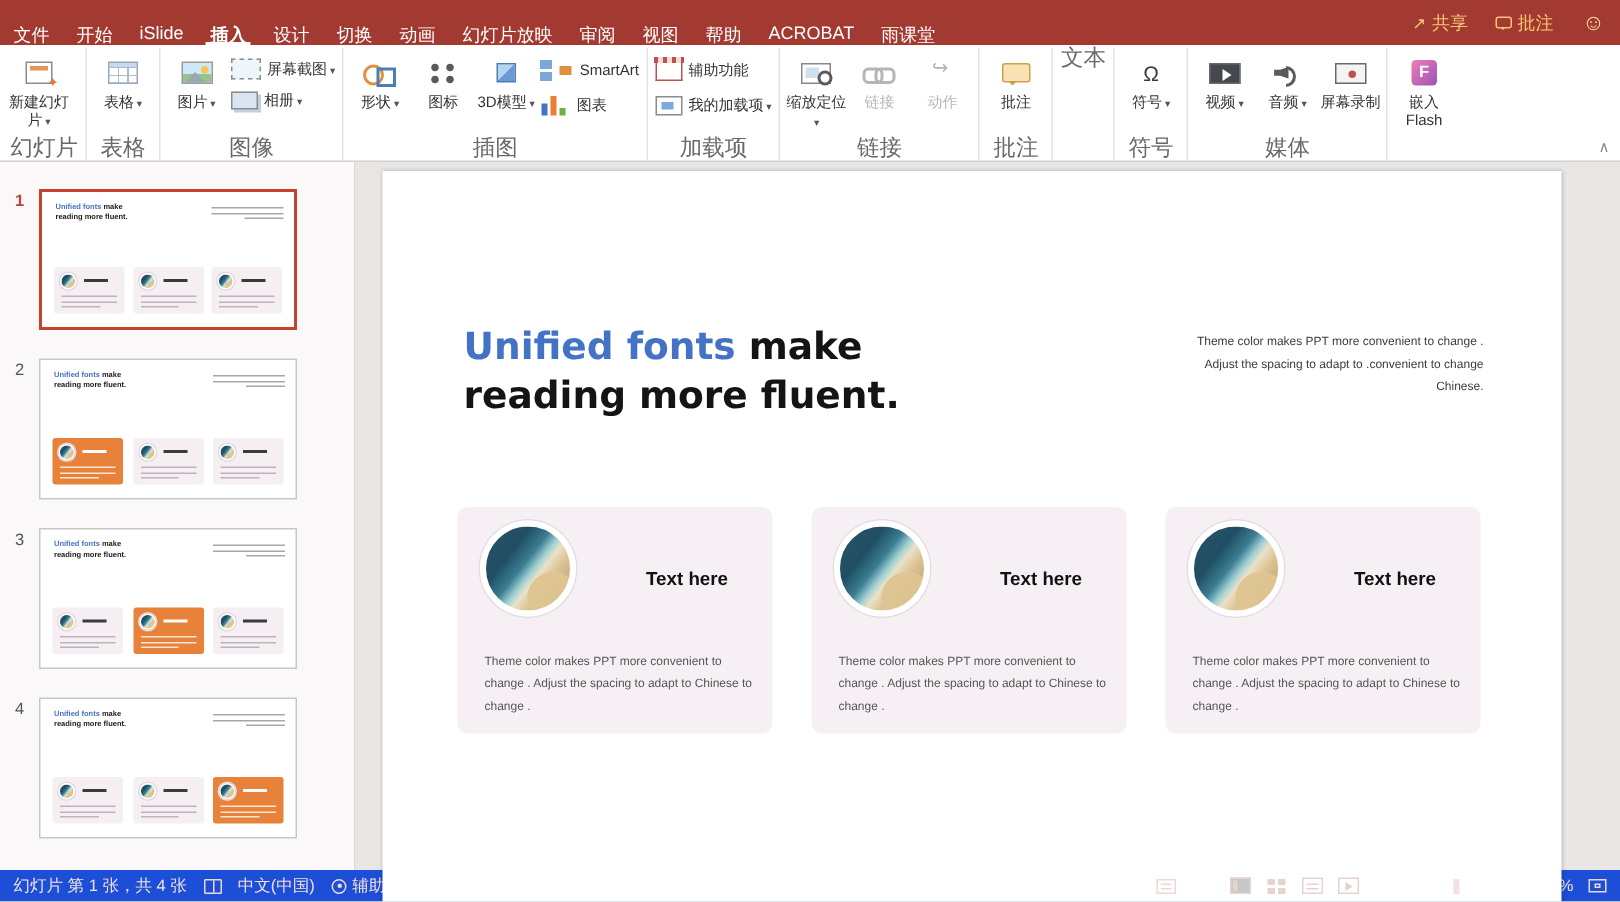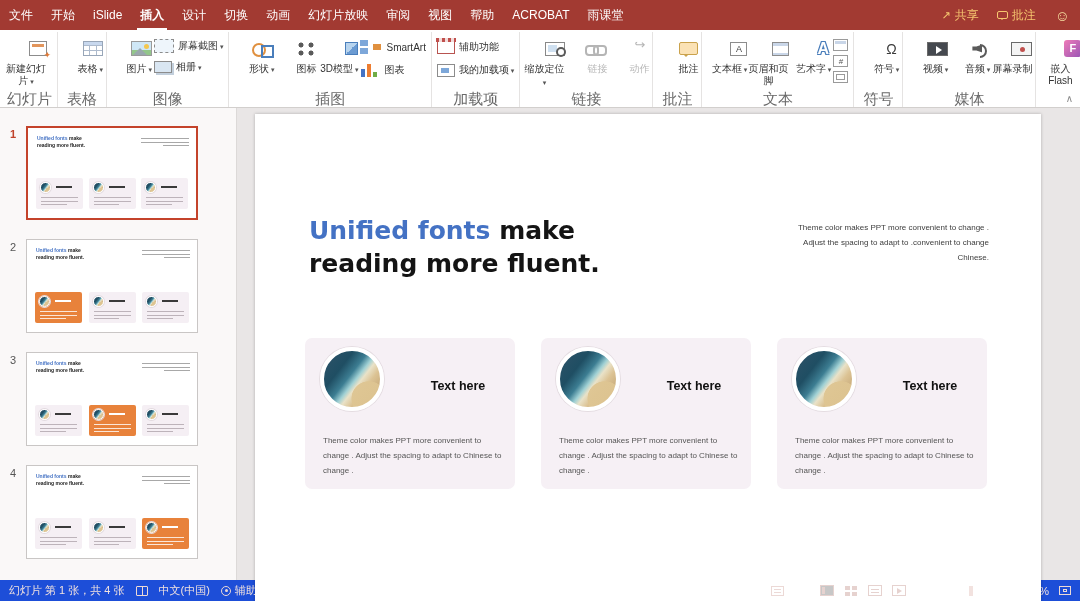--- a/index.html
+++ b/index.html
@@ -1,35 +1,35 @@
 <!DOCTYPE html>
 <html><head>
 <meta charset="utf-8">
 <style>
   * { margin:0; padding:0; box-sizing:border-box; }
   html,body { width:1080px; height:601px; overflow:hidden; font-family:"Liberation Sans","DejaVu Sans",sans-serif; background:#E9E6E6; }
 
   
   .menubar { height:30px; background:#A23A32; display:flex; align-items:center; }
-  .menu-tab { height:100%; display:flex; align-items:center; padding:16px 9px; font-size:12px; color:#fff; position:relative; cursor:default; white-space:nowrap; }
+  .menu-tab { height:100%; display:flex; align-items:flex-start; padding:16px 9px; font-size:12px; color:#fff; position:relative; cursor:default; white-space:nowrap; }
   .menu-tab.active { font-weight:bold; }
   .menu-tab.active::after { content:""; position:absolute; bottom:0; left:6px; right:6px; height:3px; background:#fff; }
   .mb-right { margin-left:auto; display:flex; align-items:center; height:100%; }
   .mb-btn { display:flex; align-items:center; gap:4px; color:#F6C66F; font-size:12px; padding:0 9px; height:100%; }
   .share-ic { font-size:11px; color:#F6C66F; }
   .bubble-ic { width:11px; height:8px; border:1px solid #F6C66F; border-radius:2px; position:relative; }
   .bubble-ic::after { content:""; position:absolute; left:2px; bottom:-4px; border:2px solid transparent; border-top-color:#F6C66F; }
   .smiley { color:#F7DFA0; font-size:15px; padding:0 10px; }
 
   
   .ribbon { position:relative; height:78px; background:#fff; border-bottom:1px solid #D2CFCD; display:flex; padding:2px 2px 0; }
   .rgroup { display:flex; flex-direction:column; border-right:1px solid #E5E3E2; padding:0 3px; }
   .rg-body { flex:1; display:flex; align-items:stretch; }
   .rg-label { height:15px; line-height:13px; font-size:15px; color:#696969; text-align:center; white-space:nowrap; padding:0 2px; }
-  .bigbtn { width:42px; display:flex; flex-direction:column; align-items:flex-end; padding-top:5px; font-size:10px; line-height:11.5px; color:#333; text-align:center; cursor:default; }
+  .bigbtn { width:42px; display:flex; flex-direction:column; align-items:center; padding-top:5px; font-size:10px; line-height:11.5px; color:#333; text-align:center; cursor:default; }
   .bigbtn .icw { height:23px; display:flex; align-items:center; justify-content:center; margin-bottom:3px; }
   .bigbtn .lbl { display:block; max-width:42px; }
   .smallcol { display:flex; flex-direction:column; gap:7px; padding:7px 2px 0; }
   .smallbtn { display:flex; align-items:center; gap:4px; font-size:10px; color:#333; white-space:nowrap; cursor:default; }
   .minicol { display:flex; flex-direction:column; gap:4px; padding:7px 2px 0; }
   .dd::after { content:" ▾"; font-size:7px; color:#555; }
   .dis, .dis .lbl { color:#B8B8B8; }
   .ribbon-collapse { position:absolute; right:7px; bottom:3px; color:#8a8a8a; font-size:10px; }
 
   
@@ -347,45 +347,20 @@
             <span class="icw">
               <span class="ic ic-comment"></span>
             </span>
             <span class="lbl">批注</span>
           </div>
       </div>
       <div class="rg-label">批注</div>
     </div>
 
     <div class="rgroup">
-      <div class="rg-body">
-        <div class="bigbtn">
-            <span class="icw">
-              <span class="ic ic-textbox"></span>
-            </span>
-            <span class="lbl dd">文本框</span>
-          </div>
-        <div class="bigbtn">
-            <span class="icw">
-              <span class="ic ic-headfoot"></span>
-            </span>
-            <span class="lbl">页眉和页脚</span>
-          </div>
-        <div class="bigbtn">
-            <span class="icw">
-              <span class="ic ic-wordart"></span>
-            </span>
-            <span class="lbl dd">艺术字</span>
-          </div>
-        <div class="minicol">
-          <span class="mic mic-date"></span>
-          <span class="mic mic-num"></span>
-          <span class="mic mic-obj"></span>
-        </div>
-      </div>
       <div class="rg-label">文本</div>
     </div>
 
     <div class="rgroup">
       <div class="rg-body">
         <div class="bigbtn">
             <span class="icw">
               <span class="ic ic-symbol"></span>
             </span>
             <span class="lbl dd">符号</span>

